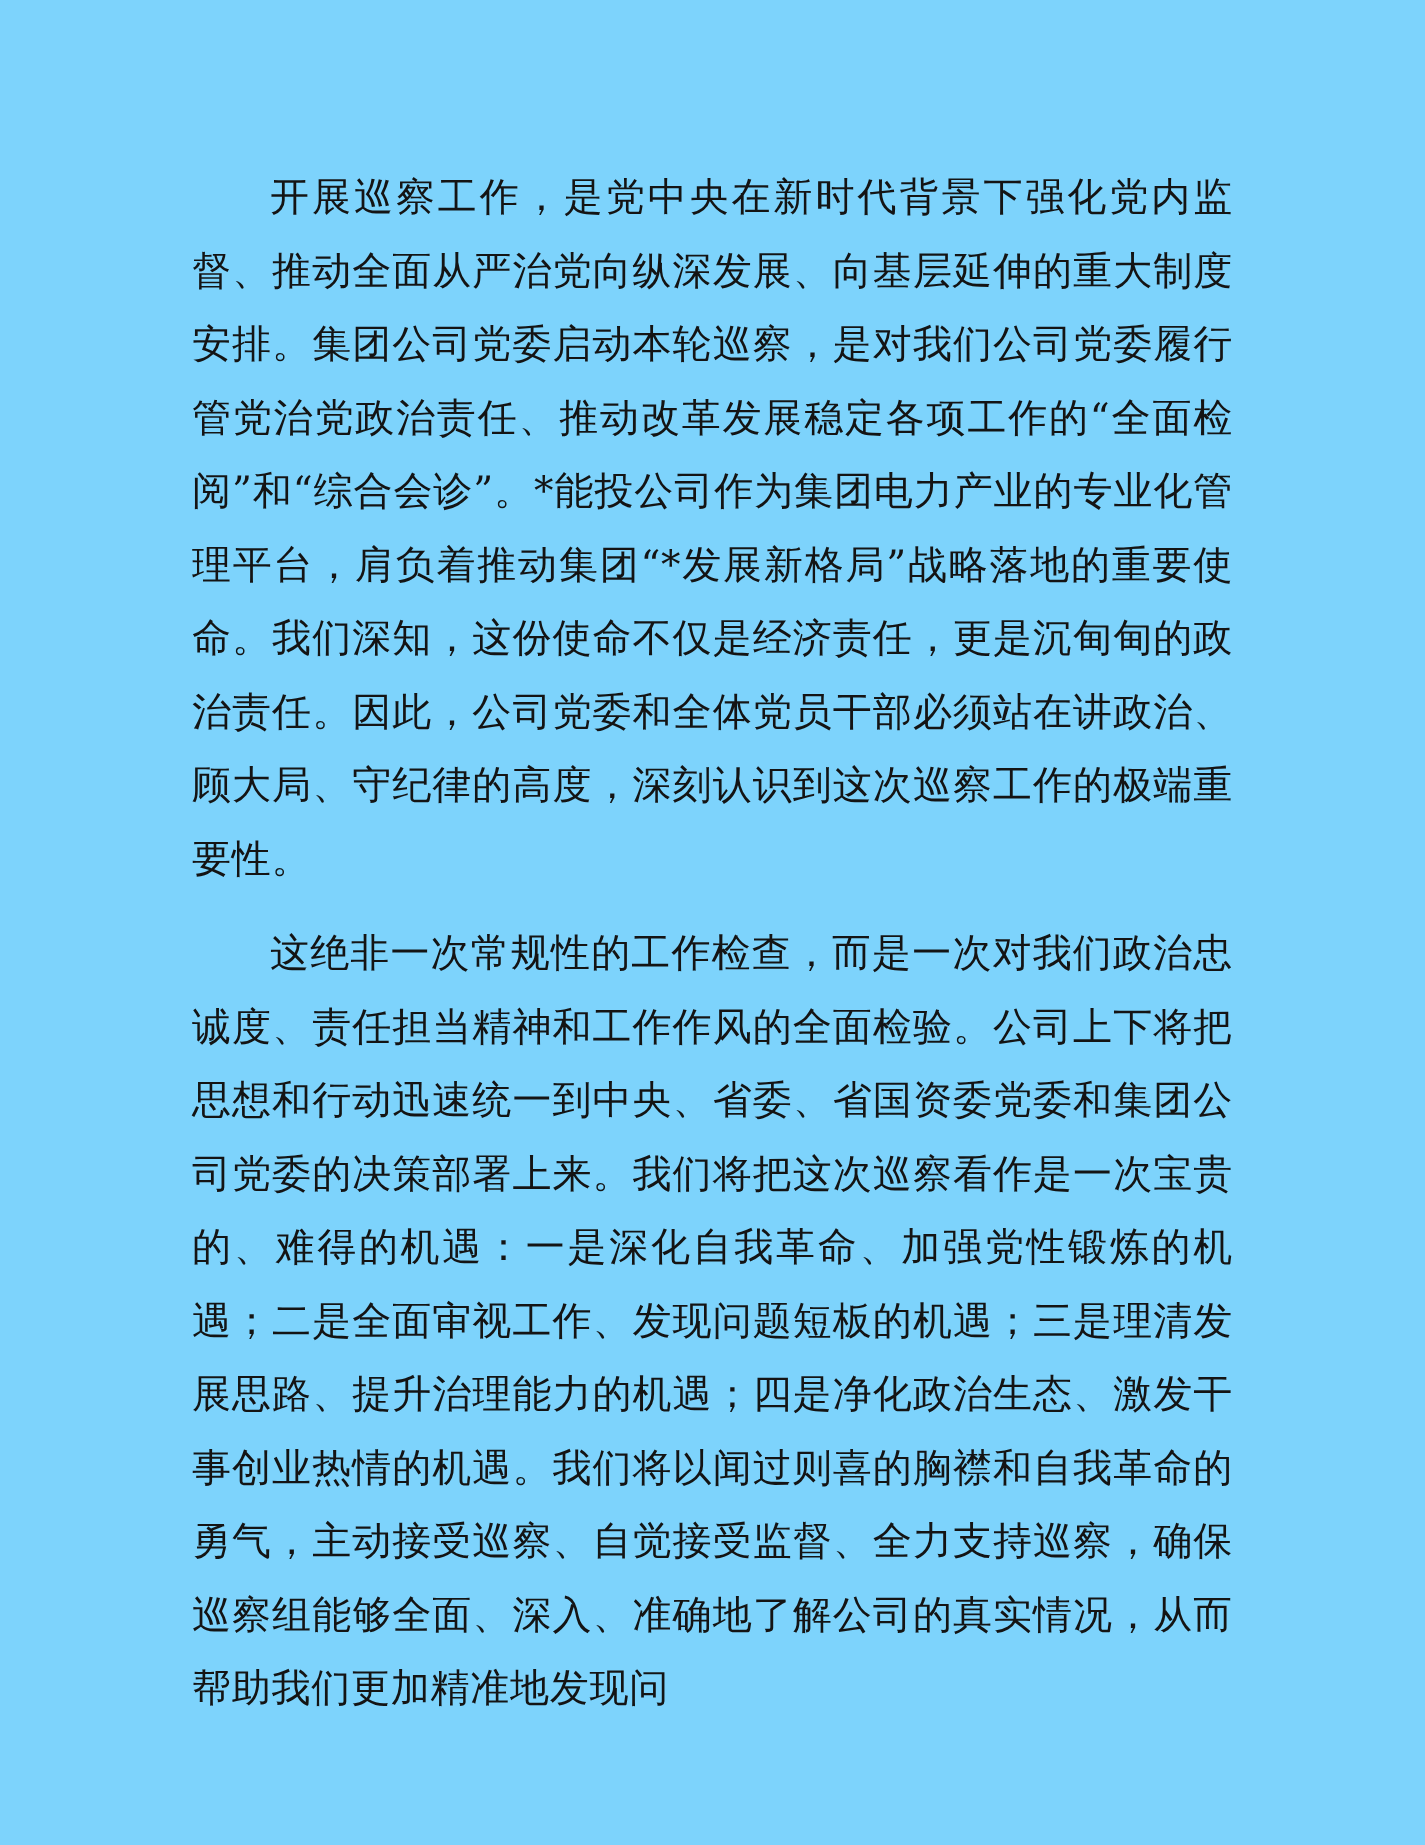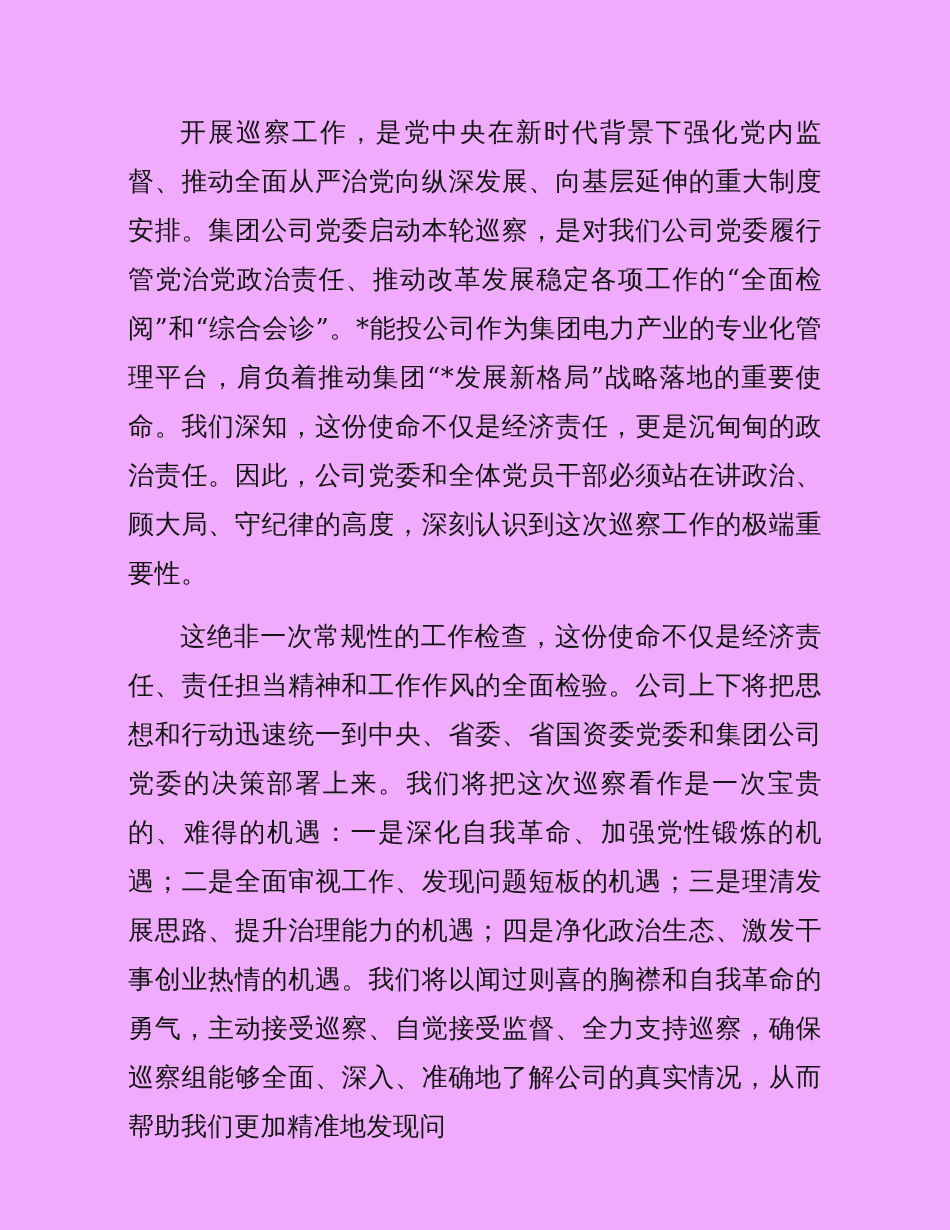--- a/index.html
+++ b/index.html
@@ -12,21 +12,21 @@
     height: 1230px;
     font-family: "DejaVu Serif", "Liberation Serif", serif;
     color: #111111;
     overflow: hidden;
   }
   .page {
     width: 950px;
     height: 1230px;
     box-sizing: border-box;
     padding: 108px 128px 60px 128px;
-    background: #f0abfc;
+    background: #7dd3fc;
     position: relative;
   }
   .doc-body {
     width: 100%;
   }
   .para {
     margin: 0 0 14px 0;
     font-size: 26px;
     line-height: 49px;
     text-align: justify;
@@ -39,15 +39,15 @@
   .para:last-child {
     margin-bottom: 0;
   }
 </style>
 </head>
 <body>
 
 <div class="page">
   <div class="doc-body">
     <p class="para">开展巡察工作，是党中央在新时代背景下强化党内监督、推动全面从严治党向纵深发展、向基层延伸的重大制度安排。集团公司党委启动本轮巡察，是对我们公司党委履行管党治党政治责任、推动改革发展稳定各项工作的“全面检阅”和“综合会诊”。*能投公司作为集团电力产业的专业化管理平台，肩负着推动集团“*发展新格局”战略落地的重要使命。我们深知，这份使命不仅是经济责任，更是沉甸甸的政治责任。因此，公司党委和全体党员干部必须站在讲政治、顾大局、守纪律的高度，深刻认识到这次巡察工作的极端重要性。</p>
-    <p class="para">这绝非一次常规性的工作检查，这份使命不仅是经济责任、责任担当精神和工作作风的全面检验。公司上下将把思想和行动迅速统一到中央、省委、省国资委党委和集团公司党委的决策部署上来。我们将把这次巡察看作是一次宝贵的、难得的机遇：一是深化自我革命、加强党性锻炼的机遇；二是全面审视工作、发现问题短板的机遇；三是理清发展思路、提升治理能力的机遇；四是净化政治生态、激发干事创业热情的机遇。我们将以闻过则喜的胸襟和自我革命的勇气，主动接受巡察、自觉接受监督、全力支持巡察，确保巡察组能够全面、深入、准确地了解公司的真实情况，从而帮助我们更加精准地发现问</p>
+    <p class="para">这绝非一次常规性的工作检查，而是一次对我们政治忠诚度、责任担当精神和工作作风的全面检验。公司上下将把思想和行动迅速统一到中央、省委、省国资委党委和集团公司党委的决策部署上来。我们将把这次巡察看作是一次宝贵的、难得的机遇：一是深化自我革命、加强党性锻炼的机遇；二是全面审视工作、发现问题短板的机遇；三是理清发展思路、提升治理能力的机遇；四是净化政治生态、激发干事创业热情的机遇。我们将以闻过则喜的胸襟和自我革命的勇气，主动接受巡察、自觉接受监督、全力支持巡察，确保巡察组能够全面、深入、准确地了解公司的真实情况，从而帮助我们更加精准地发现问</p>
   </div>
 </div>
 
 </body></html>

